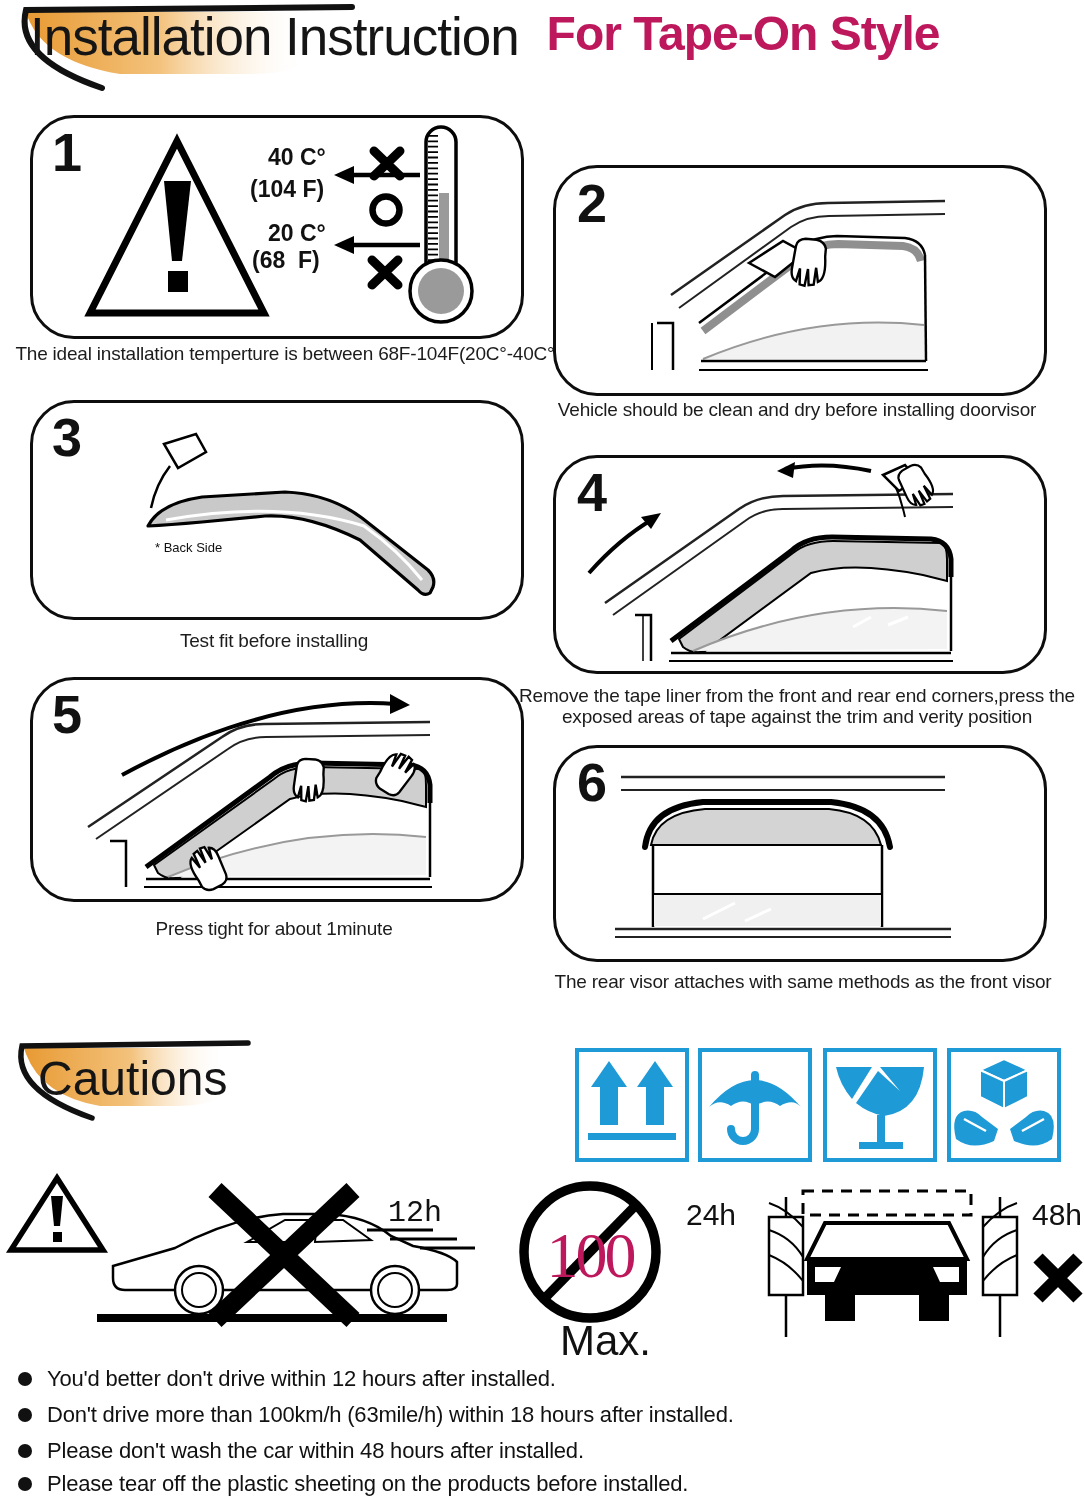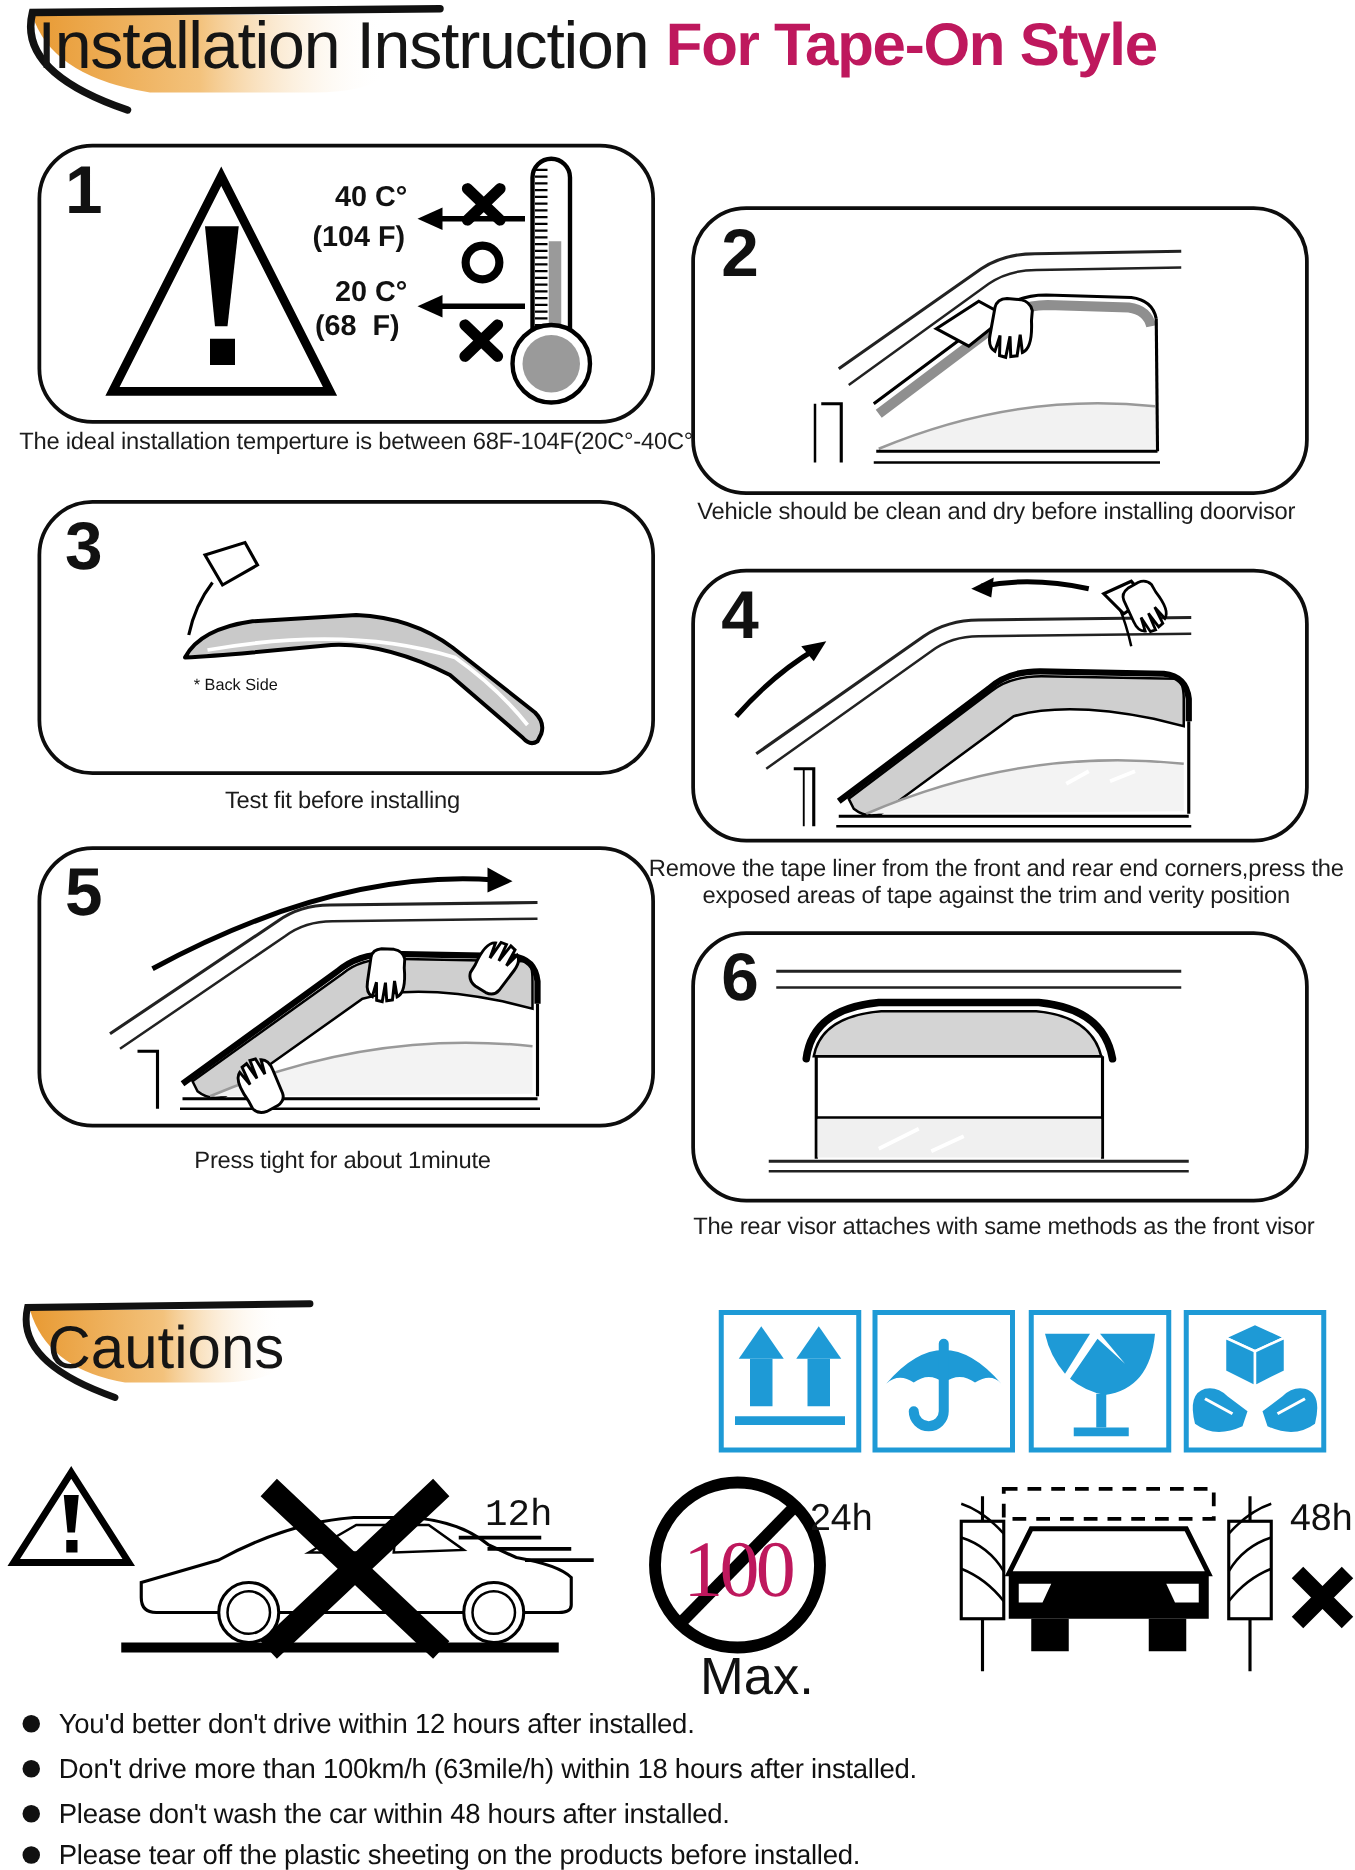--- a/index.html
+++ b/index.html
@@ -33,21 +33,21 @@
     <defs>
       <linearGradient id="og1" x1="0" y1="0" x2="1" y2="0">
         <stop offset="0" stop-color="#e89a33"></stop>
         <stop offset="0.45" stop-color="#f3c27c"></stop>
         <stop offset="0.95" stop-color="#ffffff" stop-opacity="0"></stop>
       </linearGradient>
     </defs>
     <path d="M26 12 H318 Q330 40 312 58 Q296 74 250 74 L120 74 Q46 62 28 18 Z" fill="url(#og1)"></path>
     <path d="M352 7 L26 10 Q14 58 102 88" fill="none" stroke="#111" stroke-width="6" stroke-linecap="round"></path>
   </svg>
-  <div class="abs" style="left:30px;top:6px;display:flex;align-items:center;gap:14px;white-space:nowrap;">
+  <div class="abs" style="left:30px;top:6px;display:flex;align-items:flex-start;gap:28px;white-space:nowrap;">
     <span class="title-regular">Installation Instruction</span>
     <span class="title-bold">For Tape-On Style</span>
   </div>
 
   <div class="panel" style="left:30px;top:115px;width:488px;height:218px;"></div>
   <span class="panel-number" style="left:52px;top:125px;">1</span>
   <svg class="abs" style="left:30px;top:115px" width="488" height="218" viewBox="0 0 488 218">
     <path d="M147 26 L234 198 L60 198 Z" fill="#fff" stroke="#000" stroke-width="7"></path>
     <path d="M134 66 L161 66 L152 146 L142 146 Z" fill="#000"></path>
     <rect x="138" y="156" width="20" height="21" fill="#000"></rect>
@@ -254,21 +254,21 @@
     <path d="M272 52 H338 M295 61 H362 M325 70 H380" stroke="#000" stroke-width="3"></path>
     <path d="M120 12 L258 142 M258 12 L120 142" stroke="#000" stroke-width="19"></path>
   </svg>
   <span class="hours-label" style="left:388px;top:1198px;font-family:Liberation Mono, monospace;">12h</span>
 
   <svg class="abs" style="left:512px;top:1178px" width="156" height="156" viewBox="0 0 156 156">
     <circle cx="78" cy="74" r="66" fill="none" stroke="#000" stroke-width="9.5"></circle>
     <line x1="31" y1="122" x2="126" y2="25" stroke="#000" stroke-width="9.5"></line>
   </svg>
   <span class="speed-value" style="left:512px;top:1224px;">100</span>
-  <span class="hours-label" style="left:648px;top:1200px;text-align:center;">24h</span>
+  <span class="hours-label" style="left:686px;top:1200px;text-align:center;">24h</span>
   <span class="hours-label" style="left:560px;top:1320px;width:60px;text-align:center;font-size:42px;">Max.</span>
 
   <svg class="abs" style="left:763px;top:1175px" width="260" height="170" viewBox="0 0 260 170">
     <rect x="40" y="16" width="168" height="24" fill="none" stroke="#000" stroke-width="3" stroke-dasharray="11 8"></rect>
     <rect x="6" y="42" width="34" height="78" fill="#fff" stroke="#000" stroke-width="2.5"></rect>
     <path d="M6 55 Q28 62 40 82 M6 80 Q26 88 40 106 M6 28 Q24 34 40 52" fill="none" stroke="#000" stroke-width="2"></path>
     <path d="M23 42 V22 M23 120 V162" stroke="#000" stroke-width="2.5"></path>
     <rect x="220" y="42" width="34" height="78" fill="#fff" stroke="#000" stroke-width="2.5"></rect>
     <path d="M254 55 Q232 62 220 82 M254 80 Q234 88 220 106 M254 28 Q236 34 220 52" fill="none" stroke="#000" stroke-width="2"></path>
     <path d="M237 42 V22 M237 120 V162" stroke="#000" stroke-width="2.5"></path>

